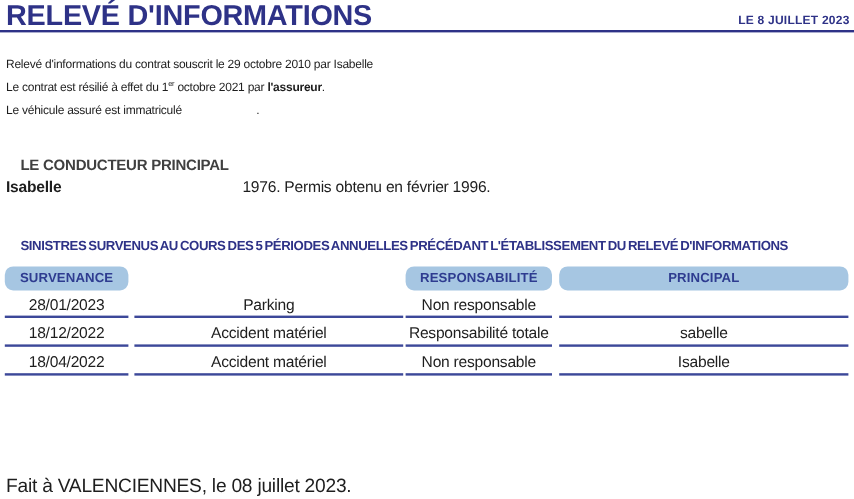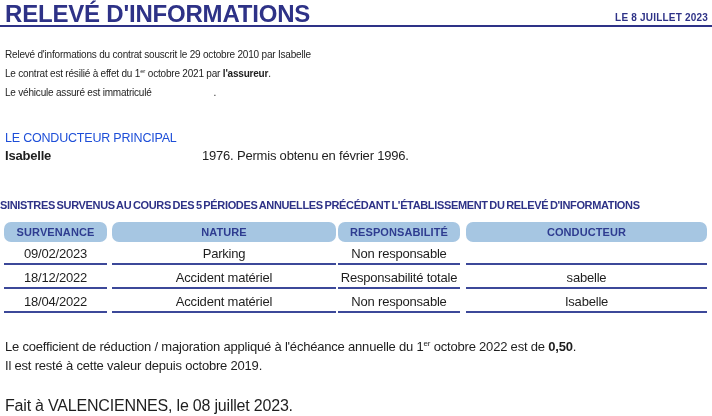--- a/index.html
+++ b/index.html
@@ -31,33 +31,33 @@
   
   .intro {
     position: absolute; left: 5px; top: 45px;
     font-size: 10px; line-height: 19px; letter-spacing: -0.2px;
   }
   .intro b { font-weight: bold; }
   sup { font-size: 0.62em; vertical-align: super; line-height: 0; }
   .redacted-gap { display: inline-block; width: 62px; }
   
   .conducteur-heading {
-    position: absolute; left: 5px; top: 131px;
-    font-size: 12.5px; font-weight: normal; color: #1d4ed8;
+    position: absolute; left: 17px; top: 131px;
+    font-size: 12.5px; font-weight: bold; color: #404040;
     letter-spacing: -0.2px;
   }
   .conducteur-line {
     position: absolute; left: 5px; top: 148px;
     font-size: 13px; letter-spacing: -0.2px; width: 700px;
   }
   .conducteur-name { font-weight: bold; }
   .conducteur-details { position: absolute; left: 197px; top: 0; white-space: nowrap; }
   
   .sinistres-heading {
-    position: absolute; left: 0; top: 199px;
+    position: absolute; left: 17px; top: 199px;
     font-size: 11px; font-weight: bold; color: #2e3287;
     letter-spacing: -0.35px; word-spacing: -1px; white-space: nowrap; text-align: center;
   }
   .pill {
     position: absolute; top: 222px; height: 20px;
     background: #a6c6e2; border-radius: 7px;
     color: #2e3c90; font-size: 11px; font-weight: bold;
     text-align: center; line-height: 20px; letter-spacing: 0.1px;
   }
   .cell {
@@ -107,25 +107,24 @@
 
   <div class="conducteur-heading">LE CONDUCTEUR PRINCIPAL</div>
   <div class="conducteur-line">
     <span class="conducteur-name">Isabelle</span>
     <span class="conducteur-details">1976. Permis obtenu en février 1996.</span>
   </div>
 
   <div class="sinistres-heading">SINISTRES SURVENUS AU COURS DES 5 PÉRIODES ANNUELLES PRÉCÉDANT L'ÉTABLISSEMENT DU RELEVÉ D'INFORMATIONS</div>
 
   <div class="pill col-1">SURVENANCE</div>
-  <div class="pill col-2">NATURE</div>
   <div class="pill col-3">RESPONSABILITÉ</div>
-  <div class="pill col-4">CONDUCTEUR</div>
+  <div class="pill col-4">PRINCIPAL</div>
 
-  <div class="cell col-1 row-a">09/02/2023</div>
+  <div class="cell col-1 row-a">28/01/2023</div>
   <div class="cell col-2 row-a">Parking</div>
   <div class="cell col-3 row-a">Non responsable</div>
   <div class="cell col-4 row-a"></div>
   <div class="row-sep col-1 sep-a"></div>
   <div class="row-sep col-2 sep-a"></div>
   <div class="row-sep col-3 sep-a"></div>
   <div class="row-sep col-4 sep-a"></div>
 
   <div class="cell col-1 row-b">18/12/2022</div>
   <div class="cell col-2 row-b">Accident matériel</div>
@@ -138,20 +137,16 @@
 
   <div class="cell col-1 row-c">18/04/2022</div>
   <div class="cell col-2 row-c">Accident matériel</div>
   <div class="cell col-3 row-c">Non responsable</div>
   <div class="cell col-4 row-c">Isabelle</div>
   <div class="row-sep col-1 sep-c"></div>
   <div class="row-sep col-2 sep-c"></div>
   <div class="row-sep col-3 sep-c"></div>
   <div class="row-sep col-4 sep-c"></div>
 
-  <div class="coefficient">
-    <div><span>Le coefficient de réduction / majoration appliqué à l'échéance annuelle du 1</span><sup>er</sup><span> octobre 2022 est de </span><b>0,50</b><span>.</span></div>
-    <div>Il est resté à cette valeur depuis octobre 2019.</div>
-  </div>
 
   <div class="footer-line">Fait à VALENCIENNES, le 08 juillet 2023.</div>
 
 </div>
 
 </body></html>

